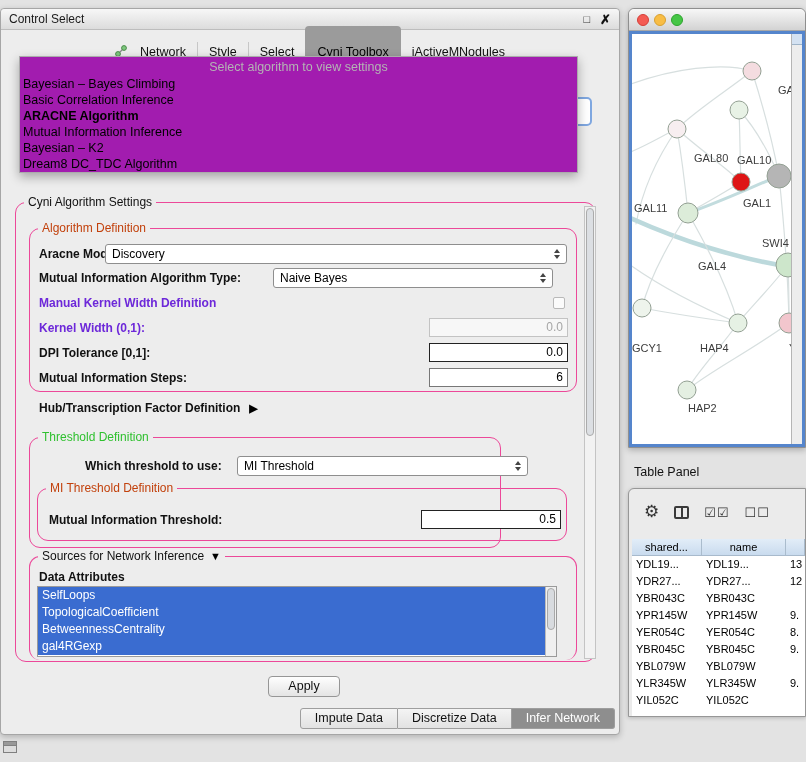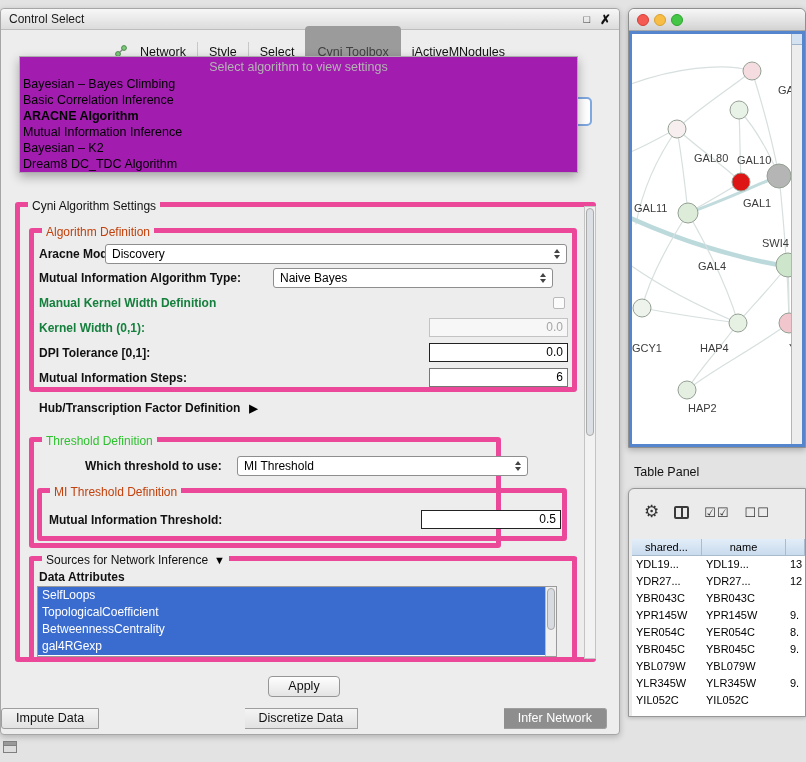--- a/index.html
+++ b/index.html
@@ -13,44 +13,44 @@
     border-bottom:1px solid #bdbdbd;border-radius:4px 4px 0 0;display:flex;align-items:center;
     padding:0 8px;font-size:12px;color:#1a1a1a}
   .tb-icons{margin-left:auto;display:flex;gap:10px;align-items:center}
   .tb-float{font-size:11px;color:#333}
   .tb-close{font-size:13px;font-weight:bold;color:#111}
 
   .tab-row{position:absolute;top:31px;left:0;right:0;height:23px;display:flex;justify-content:center;
     align-items:center;font-size:12.5px;color:#111}
   .tab{padding:3px 11px;display:flex;align-items:flex-start;gap:13px;white-space:nowrap}
   .tab + .tab{border-left:1px solid #c7c7c7}
-  .tab.active{background:#9b9b9b;color:#404040;border-radius:4px;border-left:none;padding:19px 12px}
+  .tab.active{background:#9b9b9b;color:#000000;border-radius:4px;border-left:none;padding:19px 12px}
   .tab.active + .tab{border-left:none}
 
   .combo-focus{position:absolute;left:20px;top:88px;width:571px;height:29px;background:#fff;
     border:2px solid #7fa7e0;border-radius:5px;z-index:5}
 
   .popup{position:absolute;left:18px;top:47px;width:559px;height:117px;background:#a21caf;
     border:1px solid #ababab;box-shadow:0 4px 10px rgba(0,0,0,.3);z-index:30;font-size:12.5px;padding-top:2px}
   .popup-placeholder{height:17px;line-height:17px;text-align:center;color:#b4b4b4}
   .popup-item{height:16px;line-height:16px;padding-left:3px;color:#000}
   .popup-item.selected{font-weight:bold}
 
-  .group{position:absolute;border:5px solid #ec4899;border-radius:3px}
+  .group{position:absolute;border:1px solid #ec4899;border-radius:11px}
   .group-title{position:absolute;top:-8px;left:8px;background:#ededed;padding:0 4px;font-size:12px;
     color:#111;white-space:nowrap;display:flex;align-items:center;gap:6px}
   .t-blue{color:#c2410c}.t-green{color:#2fc12f}
   .outer-group{left:14px;top:193px;width:581px;height:460px}
   .alg-group{left:28px;top:219px;width:548px;height:164px}
   .threshold-group{left:28px;top:428px;width:472px;height:111px}
   .mi-group{left:36px;top:479px;width:530px;height:53px}
   .sources-group{left:28px;top:547px;width:548px;height:104px;border-bottom:none}
 
   .flabel{position:absolute;font-size:12px;font-weight:bold;color:#111;height:14px;line-height:14px;white-space:nowrap}
-  .flabel.disabled{color:#15803d}
+  .flabel.disabled{color:#6d28d9}
 
   .combo{position:absolute;height:20px;background:#fff;border:1px solid #8e8e8e;border-radius:3px;
     display:flex;align-items:center;font-size:12px;padding:0 6px;color:#000}
   .combo-text{flex:1;overflow:hidden;white-space:nowrap}
   .combo-arrows{display:flex;flex-direction:column;align-items:center;margin-left:4px}
   .combo-arrows i{display:block;width:0;height:0;border-left:3.5px solid transparent;border-right:3.5px solid transparent}
   .combo-arrows .up{border-bottom:4px solid #444;margin-bottom:2px}
   .combo-arrows .dn{border-top:4px solid #444}
 
   .field{position:absolute;height:19px;background:#fff;border:1px solid #777;font-size:12px;
@@ -71,21 +71,21 @@
   .list-scrollbar{position:absolute;right:0;top:0;bottom:0;width:11px;background:#f0f0f0;border-left:1px solid #bbb}
   .list-thumb{margin:1px;height:42px;background:#d8dbdf;border:1px solid #a8a8a8;border-radius:5px}
 
   .outer-scrollbar{position:absolute;left:583px;top:197px;width:12px;height:453px;background:#f2f2f2;border:1px solid #c4c4c4}
   .outer-thumb{margin:1px;height:228px;background:#dcdfe3;border:1px solid #ababab;border-radius:5px}
 
   .apply-btn{position:absolute;left:267px;top:667px;width:72px;height:21px;
     background:linear-gradient(#fefefe,#e4e4e4);border:1px solid #969696;border-radius:4px;
     font-size:12.5px;text-align:center;line-height:19px;color:#111}
 
-  .bottom-tabs{position:absolute;top:699px;left:0;right:12px;display:flex;justify-content:space-between}
+  .bottom-tabs{position:absolute;top:699px;left:0;right:4px;display:flex;justify-content:flex-end}
   .btab{height:21px;line-height:19px;padding:0 14px;font-size:12.5px;color:#111;
     background:linear-gradient(#f4f4f4,#e2e2e2);border:1px solid #9e9e9e}
   .btab + .btab{border-left:none}
   .btab:first-child{border-radius:3px 0 0 3px}
   .btab:last-child{border-radius:0 3px 3px 0}
   .btab.active{background:#8e8e8e;color:#fff}
 
   
   .network-window{position:absolute;left:628px;top:8px;width:178px;height:440px;background:#fff;
     border:1px solid #8f8f8f;border-radius:6px 6px 0 0;box-shadow:0 2px 6px rgba(0,0,0,.25)}

